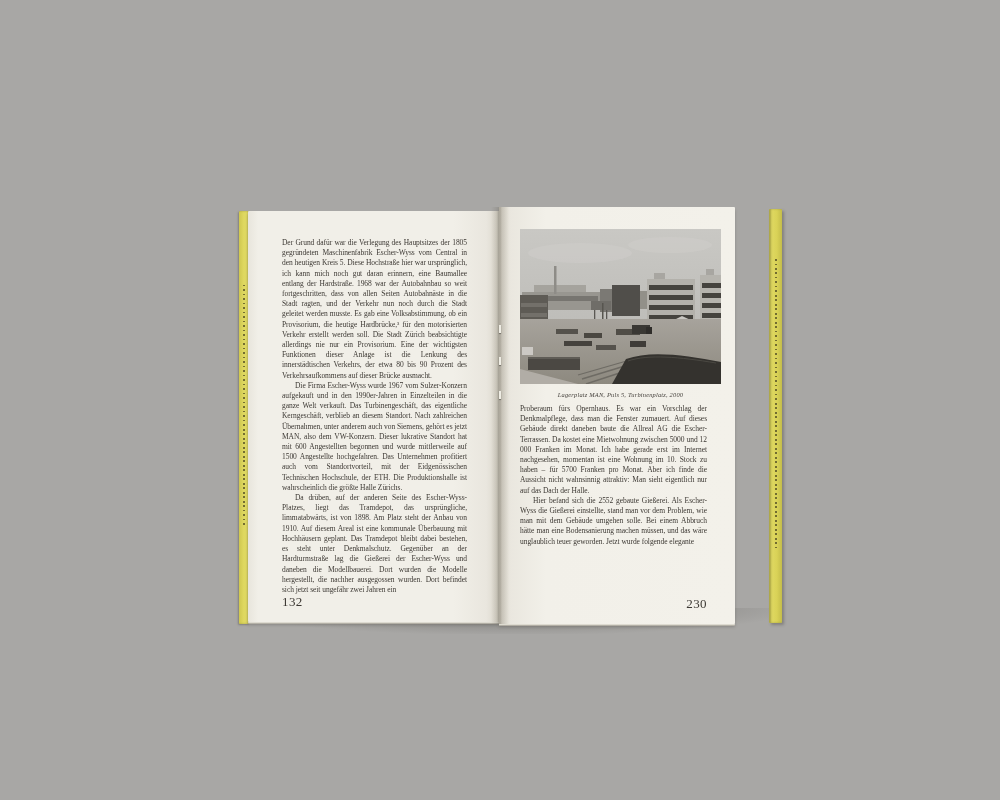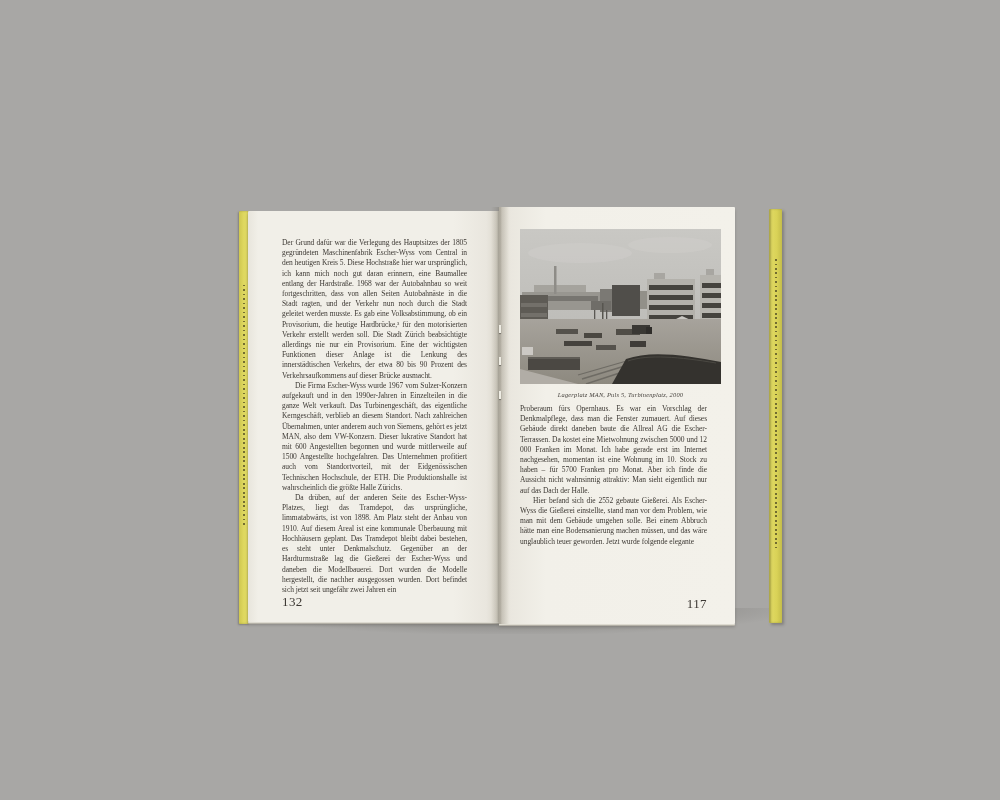--- a/index.html
+++ b/index.html
@@ -169,21 +169,21 @@
           <line x1="58" y1="146" x2="110" y2="131" stroke="#6e6b64" stroke-width="1.2"></line>
           <path d="M92,155 L106,130 C130,121 165,126 201,133 L201,155 Z" fill="#34322e"></path>
           <path d="M108,132 C128,125 160,128 196,134" stroke="#4a4842" stroke-width="1" fill="none"></path>
         </svg>
         <figcaption class="photo-caption">Lagerplatz MAN, Puls 5, Turbinenplatz, 2000</figcaption>
       </figure>
       <div class="text-block">
         <p class="para" lang="de">Proberaum fürs Opernhaus. Es war ein Vorschlag der Denkmalpflege, dass man die Fenster zumauert. Auf dieses Gebäude direkt daneben baute die Allreal AG die Escher-Terrassen. Da kostet eine Mietwohnung zwischen 5000 und 12 000 Franken im Monat. Ich habe gerade erst im Internet nachgesehen, momentan ist eine Wohnung im 10. Stock zu haben – für 5700 Franken pro Monat. Aber ich finde die Aussicht nicht wahnsinnig attraktiv: Man sieht eigentlich nur auf das Dach der Halle.</p>
         <p class="para" lang="de">Hier befand sich die 2552 gebaute Gießerei. Als Escher-Wyss die Gießerei einstellte, stand man vor dem Problem, wie man mit dem Gebäude umgehen solle. Bei einem Abbruch hätte man eine Bodensanierung machen müssen, und das wäre unglaublich teuer geworden. Jetzt wurde folgende elegante</p>
       </div>
-      <div class="page-number right">117</div>
+      <div class="page-number right">230</div>
     </div>
 
     <div class="gutter"></div>
     <div class="stitch s1"></div>
     <div class="stitch s2"></div>
     <div class="stitch s3"></div>
   </div>
 </div>
 
 </body></html>

